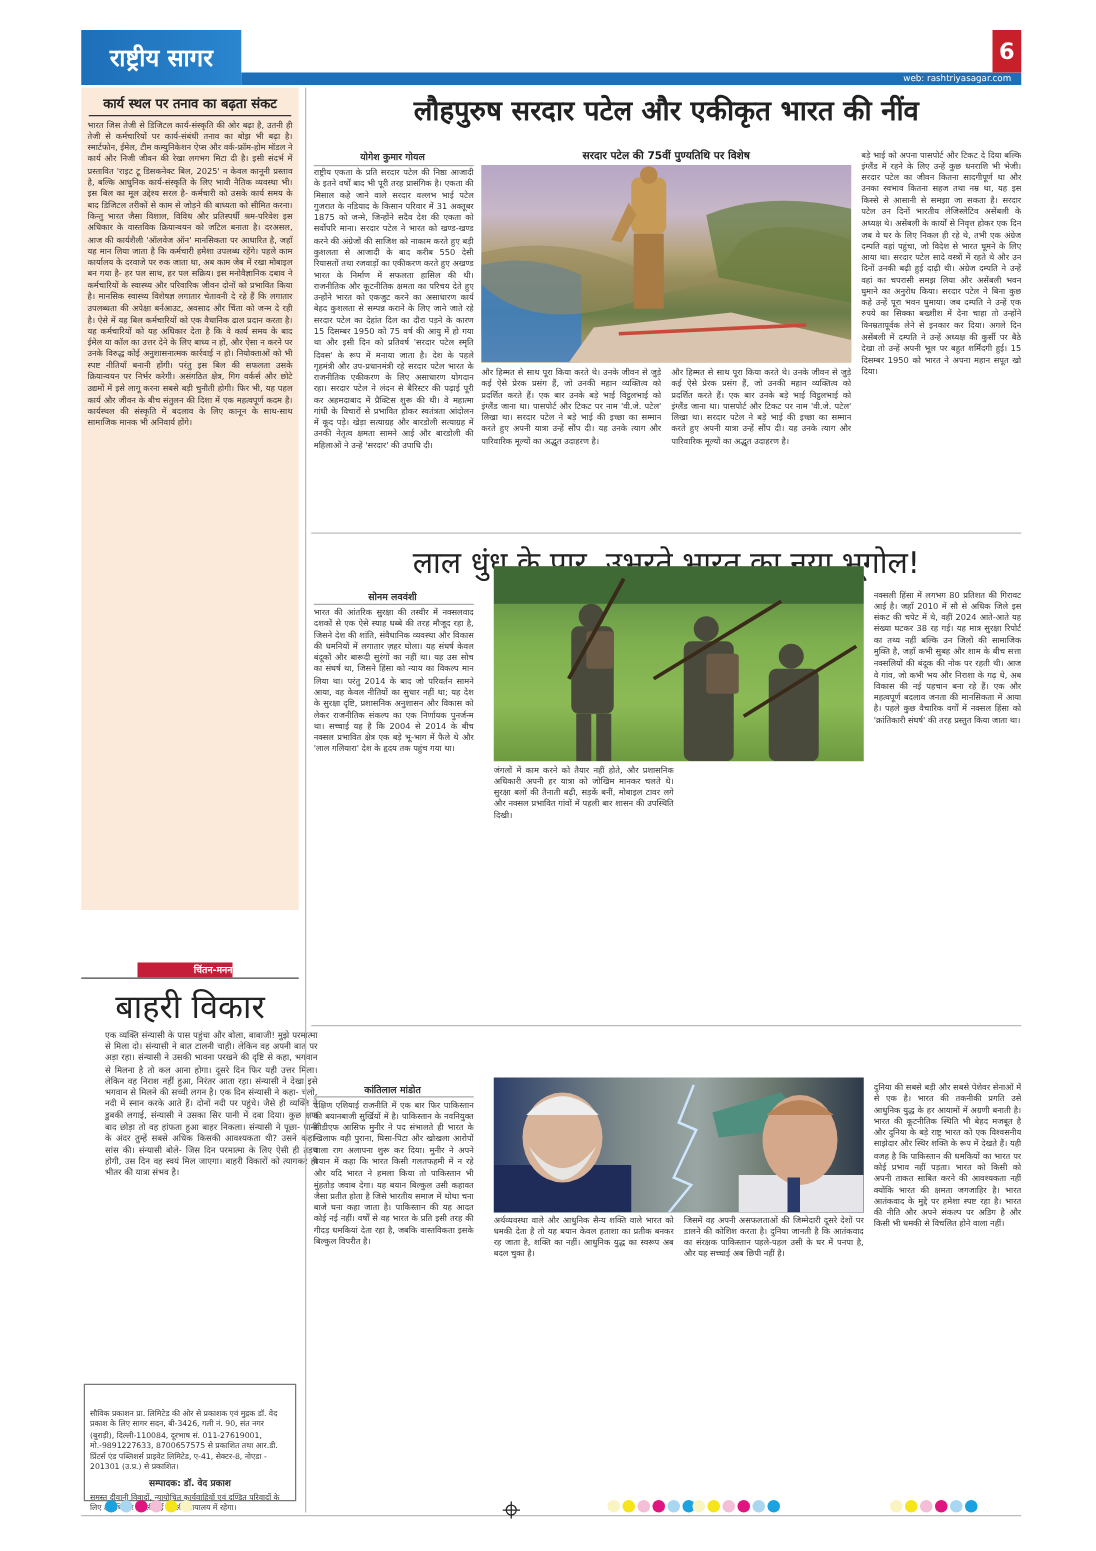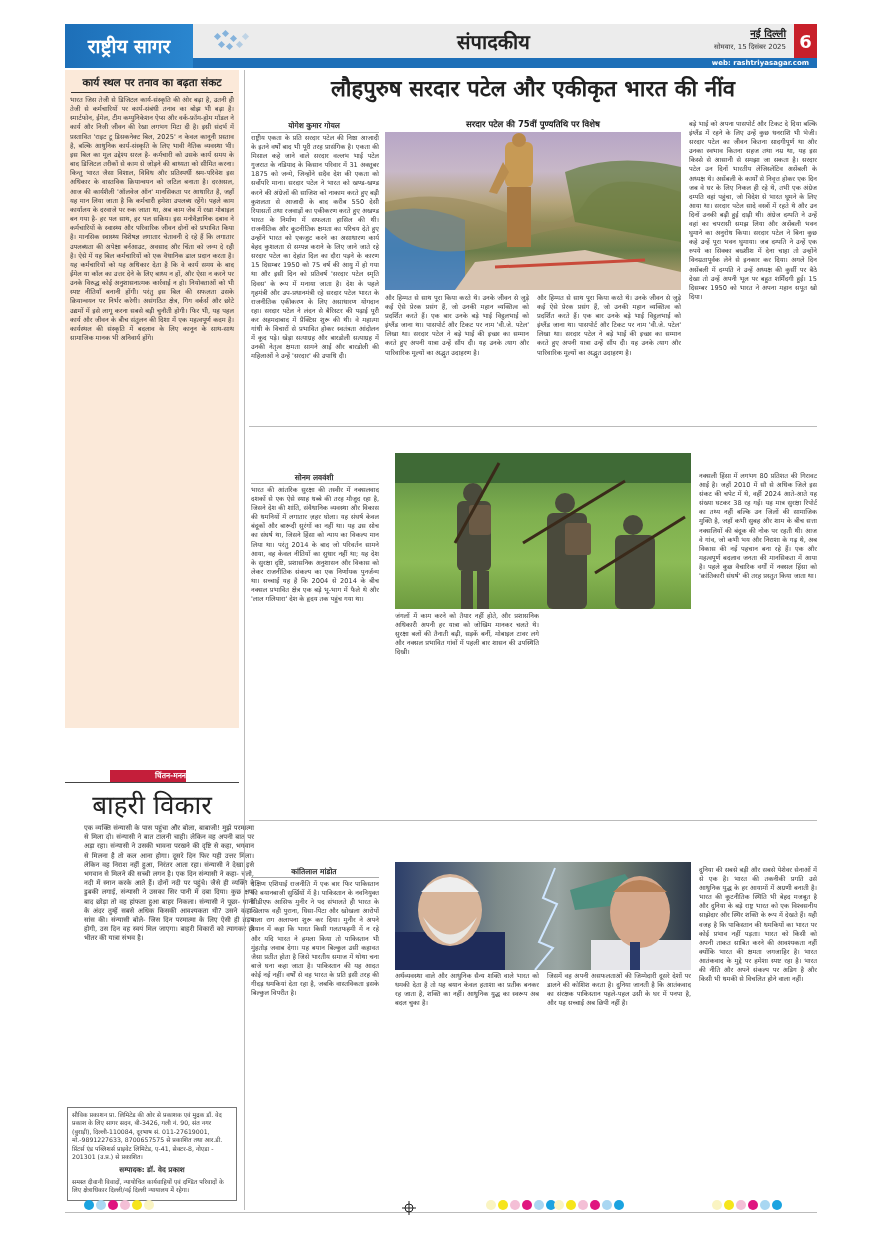--- a/index.html
+++ b/index.html
@@ -8,65 +8,51 @@
   
   .mast{position:absolute;left:0;top:0;width:752px;height:43px;}
   .mast-brand{position:absolute;left:0;top:0;width:128px;height:44px;background:linear-gradient(90deg,#1d6fb8,#2a86cf);color:#fff;font-family:"DejaVu Sans",sans-serif;font-weight:bold;font-size:19px;display:flex;align-items:center;justify-content:center;}
   .mast-mid{position:absolute;left:128px;top:0;width:601px;height:34px;background:#ececec;}
   .mast-dots{position:absolute;left:20px;top:6px;width:40px;height:24px;}
   .mast-dots span{position:absolute;width:5px;height:5px;background:#5a9bd5;transform:rotate(45deg);opacity:.7;}
   .mast-title{position:absolute;left:0;width:601px;top:4px;text-align:center;font-weight:bold;font-size:20px;color:#222;}
   .mast-city{position:absolute;right:8px;top:2px;font-size:10px;font-weight:bold;text-decoration:underline;color:#222;}
   .mast-date{position:absolute;right:8px;top:18px;font-size:7px;color:#333;}
   .mast-strip{position:absolute;left:128px;top:34px;width:624px;height:10px;background:#1d6fb8;}
-  .mast-web{position:absolute;right:8px;top:0;font-size:7px;color:#fff;font-weight:bold;line-height:10px;}
+  .mast-web{position:absolute;right:8px;top:0;font-size:7px;color:#fff;font-weight:normal;line-height:10px;}
   .mast-page{position:absolute;left:729px;top:0;width:23px;height:34px;background:#c8202a;color:#fff;font-weight:bold;font-size:18px;display:flex;align-items:center;justify-content:center;}
   
   .leftbox{position:absolute;left:0;top:46px;width:174px;height:658px;background:#fbe9d9;}
   .lb-title{font-size:10.5px;font-weight:bold;text-align:center;padding:5px 0 3px;border-bottom:1.5px solid #333;margin:0 6px;}
   .lb-text{font-size:6.6px;line-height:9.15px;padding:3px 5px;color:#333;text-align:justify;}
   .chintan-tag{position:absolute;left:45px;top:746px;width:76px;height:12px;background:#c41e3a;color:#fff;font-size:7.5px;font-weight:bold;text-align:right;line-height:12px;}
   .chintan-rule{position:absolute;left:0;top:758px;width:174px;height:1px;background:#444;}
   .chintan-head{position:absolute;left:0;top:762px;width:174px;text-align:center;font-size:26px;color:#222;}
   .chintan-text{position:absolute;left:19px;top:800px;width:170px;font-size:6.8px;line-height:9.2px;color:#333;text-align:justify;}
-  .imprint{position:absolute;left:2px;top:1083px;width:170px;height:94px;border:1.5px solid #777;padding:3px 4px;box-sizing:border-box;font-size:6.2px;line-height:8.4px;color:#333;}
+  .imprint{position:absolute;left:2px;top:1083px;width:170px;height:94px;border:1.5px solid #777;padding:20px 4px;box-sizing:border-box;font-size:6.2px;line-height:8.4px;color:#333;}
   .imprint .editor{text-align:center;font-weight:bold;font-size:7.2px;margin:5px 0 3px;}
   
   .headline{position:absolute;font-weight:bold;color:#222;text-align:center;white-space:nowrap;}
   .byline{position:absolute;font-size:7.5px;font-weight:bold;color:#333;text-align:center;}
   .byrule{position:absolute;height:1px;background:#aaa;}
   .col{position:absolute;font-size:6.6px;line-height:9.1px;color:#333;text-align:justify;overflow:hidden;}
   .photo{position:absolute;overflow:hidden;}
   .photo-caption{position:absolute;font-size:8.5px;font-weight:bold;text-align:center;color:#222;}
   .sep{position:absolute;background:#bbb;}
   
   .marks{position:absolute;top:1200px;display:flex;gap:2px;}
   .marks span{width:10px;height:10px;border-radius:50%;display:inline-block;}
 </style>
 </head>
 <body>
 
 <div class="page">
 
   <div class="mast">
     <div class="mast-brand">राष्ट्रीय सागर</div>
-    <div class="mast-mid">
-      <div class="mast-dots">
-        <span style="left:2px;top:4px"></span>
-          <span style="left:10px;top:1px"></span>
-          <span style="left:18px;top:6px"></span>
-        <span style="left:6px;top:12px"></span>
-          <span style="left:14px;top:14px"></span>
-          <span style="left:24px;top:12px;opacity:.4"></span>
-        <span style="left:30px;top:4px;opacity:.3"></span>
-      </div>
-      <div class="mast-title">संपादकीय</div>
-      <div class="mast-city">नई दिल्ली</div>
-      <div class="mast-date">सोमवार, 15 दिसंबर 2025</div>
-    </div>
     <div class="mast-strip">
       <div class="mast-web">web: rashtriyasagar.com</div>
     </div>
     <div class="mast-page">6</div>
   </div>
 
   <div class="leftbox">
     <div class="lb-title">कार्य स्थल पर तनाव का बढ़ता संकट</div>
     <div class="lb-text">भारत जिस तेजी से डिजिटल कार्य-संस्कृति की ओर बढ़ा है, उतनी ही तेजी से कर्मचारियों पर कार्य-संबंधी तनाव का बोझ भी बढ़ा है। स्मार्टफोन, ईमेल, टीम कम्युनिकेशन ऐप्स और वर्क-फ्रॉम-होम मॉडल ने कार्य और निजी जीवन की रेखा लगभग मिटा दी है। इसी संदर्भ में प्रस्तावित 'राइट टू डिसकनेक्ट बिल, 2025' न केवल कानूनी प्रस्ताव है, बल्कि आधुनिक कार्य-संस्कृति के लिए भावी नैतिक व्यवस्था भी। इस बिल का मूल उद्देश्य सरल है- कर्मचारी को उसके कार्य समय के बाद डिजिटल तरीकों से काम से जोड़ने की बाध्यता को सीमित करना। किन्तु भारत जैसा विशाल, विविध और प्रतिस्पर्धी श्रम-परिवेश इस अधिकार के वास्तविक क्रियान्वयन को जटिल बनाता है। दरअसल, आज की कार्यशैली 'ऑलवेज ऑन' मानसिकता पर आधारित है, जहाँ यह मान लिया जाता है कि कर्मचारी हमेशा उपलब्ध रहेंगे। पहले काम कार्यालय के दरवाजे पर रुक जाता था, अब काम जेब में रखा मोबाइल बन गया है- हर पल साथ, हर पल सक्रिय। इस मनोवैज्ञानिक दबाव ने कर्मचारियों के स्वास्थ्य और परिवारिक जीवन दोनों को प्रभावित किया है। मानसिक स्वास्थ्य विशेषज्ञ लगातार चेतावनी दे रहे हैं कि लगातार उपलब्धता की अपेक्षा बर्नआउट, अवसाद और चिंता को जन्म दे रही है। ऐसे में यह बिल कर्मचारियों को एक वैधानिक ढाल प्रदान करता है। यह कर्मचारियों को यह अधिकार देता है कि वे कार्य समय के बाद ईमेल या कॉल का उत्तर देने के लिए बाध्य न हों, और ऐसा न करने पर उनके विरुद्ध कोई अनुशासनात्मक कार्रवाई न हो। नियोक्ताओं को भी स्पष्ट नीतियाँ बनानी होंगी। परंतु इस बिल की सफलता उसके क्रियान्वयन पर निर्भर करेगी। असंगठित क्षेत्र, गिग वर्कर्स और छोटे उद्यमों में इसे लागू करना सबसे बड़ी चुनौती होगी। फिर भी, यह पहल कार्य और जीवन के बीच संतुलन की दिशा में एक महत्वपूर्ण कदम है। कार्यस्थल की संस्कृति में बदलाव के लिए कानून के साथ-साथ सामाजिक मानक भी अनिवार्य होंगे।</div>
   </div>
@@ -101,20 +87,21 @@
       <path d="M90 130 L200 118 L296 140 L296 158 L70 158 Z" fill="#d9c4b0"></path>
       <path d="M110 135 L260 128" stroke="#c94a3a" stroke-width="3"></path>
     </svg>
   </div>
   <div class="col" style="left:320px;top:270px;width:144px;height:128px;">और हिम्मत से साथ पूरा किया करते थे। उनके जीवन से जुड़े कई ऐसे प्रेरक प्रसंग हैं, जो उनकी महान व्यक्तित्व को प्रदर्शित करते हैं। एक बार उनके बड़े भाई विट्ठलभाई को इंग्लैंड जाना था। पासपोर्ट और टिकट पर नाम 'वी.जे. पटेल' लिखा था। सरदार पटेल ने बड़े भाई की इच्छा का सम्मान करते हुए अपनी यात्रा उन्हें सौंप दी। यह उनके त्याग और पारिवारिक मूल्यों का अद्भुत उदाहरण है।</div>
   <div class="col" style="left:472px;top:270px;width:144px;height:128px;">और हिम्मत से साथ पूरा किया करते थे। उनके जीवन से जुड़े कई ऐसे प्रेरक प्रसंग हैं, जो उनकी महान व्यक्तित्व को प्रदर्शित करते हैं। एक बार उनके बड़े भाई विट्ठलभाई को इंग्लैंड जाना था। पासपोर्ट और टिकट पर नाम 'वी.जे. पटेल' लिखा था। सरदार पटेल ने बड़े भाई की इच्छा का सम्मान करते हुए अपनी यात्रा उन्हें सौंप दी। यह उनके त्याग और पारिवारिक मूल्यों का अद्भुत उदाहरण है।</div>
   <div class="col" style="left:624px;top:96px;width:128px;height:302px;">बड़े भाई को अपना पासपोर्ट और टिकट दे दिया बल्कि इंग्लैंड में रहने के लिए उन्हें कुछ धनराशि भी भेजी। सरदार पटेल का जीवन कितना सादगीपूर्ण था और उनका स्वभाव कितना सहज तथा नम्र था, यह इस किस्से से आसानी से समझा जा सकता है। सरदार पटेल उन दिनों भारतीय लेजिस्लेटिव असेंबली के अध्यक्ष थे। असेंबली के कार्यों से निवृत्त होकर एक दिन जब वे घर के लिए निकल ही रहे थे, तभी एक अंग्रेज दम्पति वहां पहुंचा, जो विदेश से भारत घूमने के लिए आया था। सरदार पटेल सादे वस्त्रों में रहते थे और उन दिनों उनकी बढ़ी हुई दाढ़ी थी। अंग्रेज दम्पति ने उन्हें वहां का चपरासी समझ लिया और असेंबली भवन घुमाने का अनुरोध किया। सरदार पटेल ने बिना कुछ कहे उन्हें पूरा भवन घुमाया। जब दम्पति ने उन्हें एक रुपये का सिक्का बख्शीश में देना चाहा तो उन्होंने विनम्रतापूर्वक लेने से इनकार कर दिया। अगले दिन असेंबली में दम्पति ने उन्हें अध्यक्ष की कुर्सी पर बैठे देखा तो उन्हें अपनी भूल पर बहुत शर्मिंदगी हुई। 15 दिसम्बर 1950 को भारत ने अपना महान सपूत खो दिया।</div>
 
   <div class="sep" style="left:184px;top:402px;width:568px;height:1px"></div>
 
+  <div class="headline" style="left:184px;top:408px;width:568px;font-size:24px;font-weight:normal;">लाल धुंध के पार, उभरते भारत का नया भूगोल!</div>
   <div class="byline" style="left:184px;top:448px;width:130px;">सोनम लववंशी</div>
   <div class="byrule" style="left:186px;top:459px;width:128px;"></div>
   <div class="col" style="left:186px;top:462px;width:128px;height:330px;">भारत की आंतरिक सुरक्षा की तस्वीर में नक्सलवाद दशकों से एक ऐसे स्याह धब्बे की तरह मौजूद रहा है, जिसने देश की शांति, संवैधानिक व्यवस्था और विकास की धमनियों में लगातार ज़हर घोला। यह संघर्ष केवल बंदूकों और बारूदी सुरंगों का नहीं था। यह उस सोच का संघर्ष था, जिसने हिंसा को न्याय का विकल्प मान लिया था। परंतु 2014 के बाद जो परिवर्तन सामने आया, वह केवल नीतियों का सुधार नहीं था; यह देश के सुरक्षा दृष्टि, प्रशासनिक अनुशासन और विकास को लेकर राजनीतिक संकल्प का एक निर्णायक पुनर्जन्म था। सच्चाई यह है कि 2004 से 2014 के बीच नक्सल प्रभावित क्षेत्र एक बड़े भू-भाग में फैले थे और 'लाल गलियारा' देश के हृदय तक पहुंच गया था।</div>
   <div class="photo" style="left:330px;top:429px;width:296px;height:156px;background:linear-gradient(180deg,#4f7a3e 0%,#6a9a48 20%,#7fb04f 40%,#8cbb56 70%,#6d9a3f 100%);">
     <svg width="296" height="156" viewBox="0 0 296 156">
       <rect x="0" y="0" width="296" height="30" fill="#3f6a36"></rect>
       <g fill="#4a4a3c">
         <circle cx="78" cy="40" r="10"></circle>
           <rect x="62" y="48" width="34" height="70" rx="6"></rect>
           <rect x="66" y="118" width="12" height="38"></rect>

